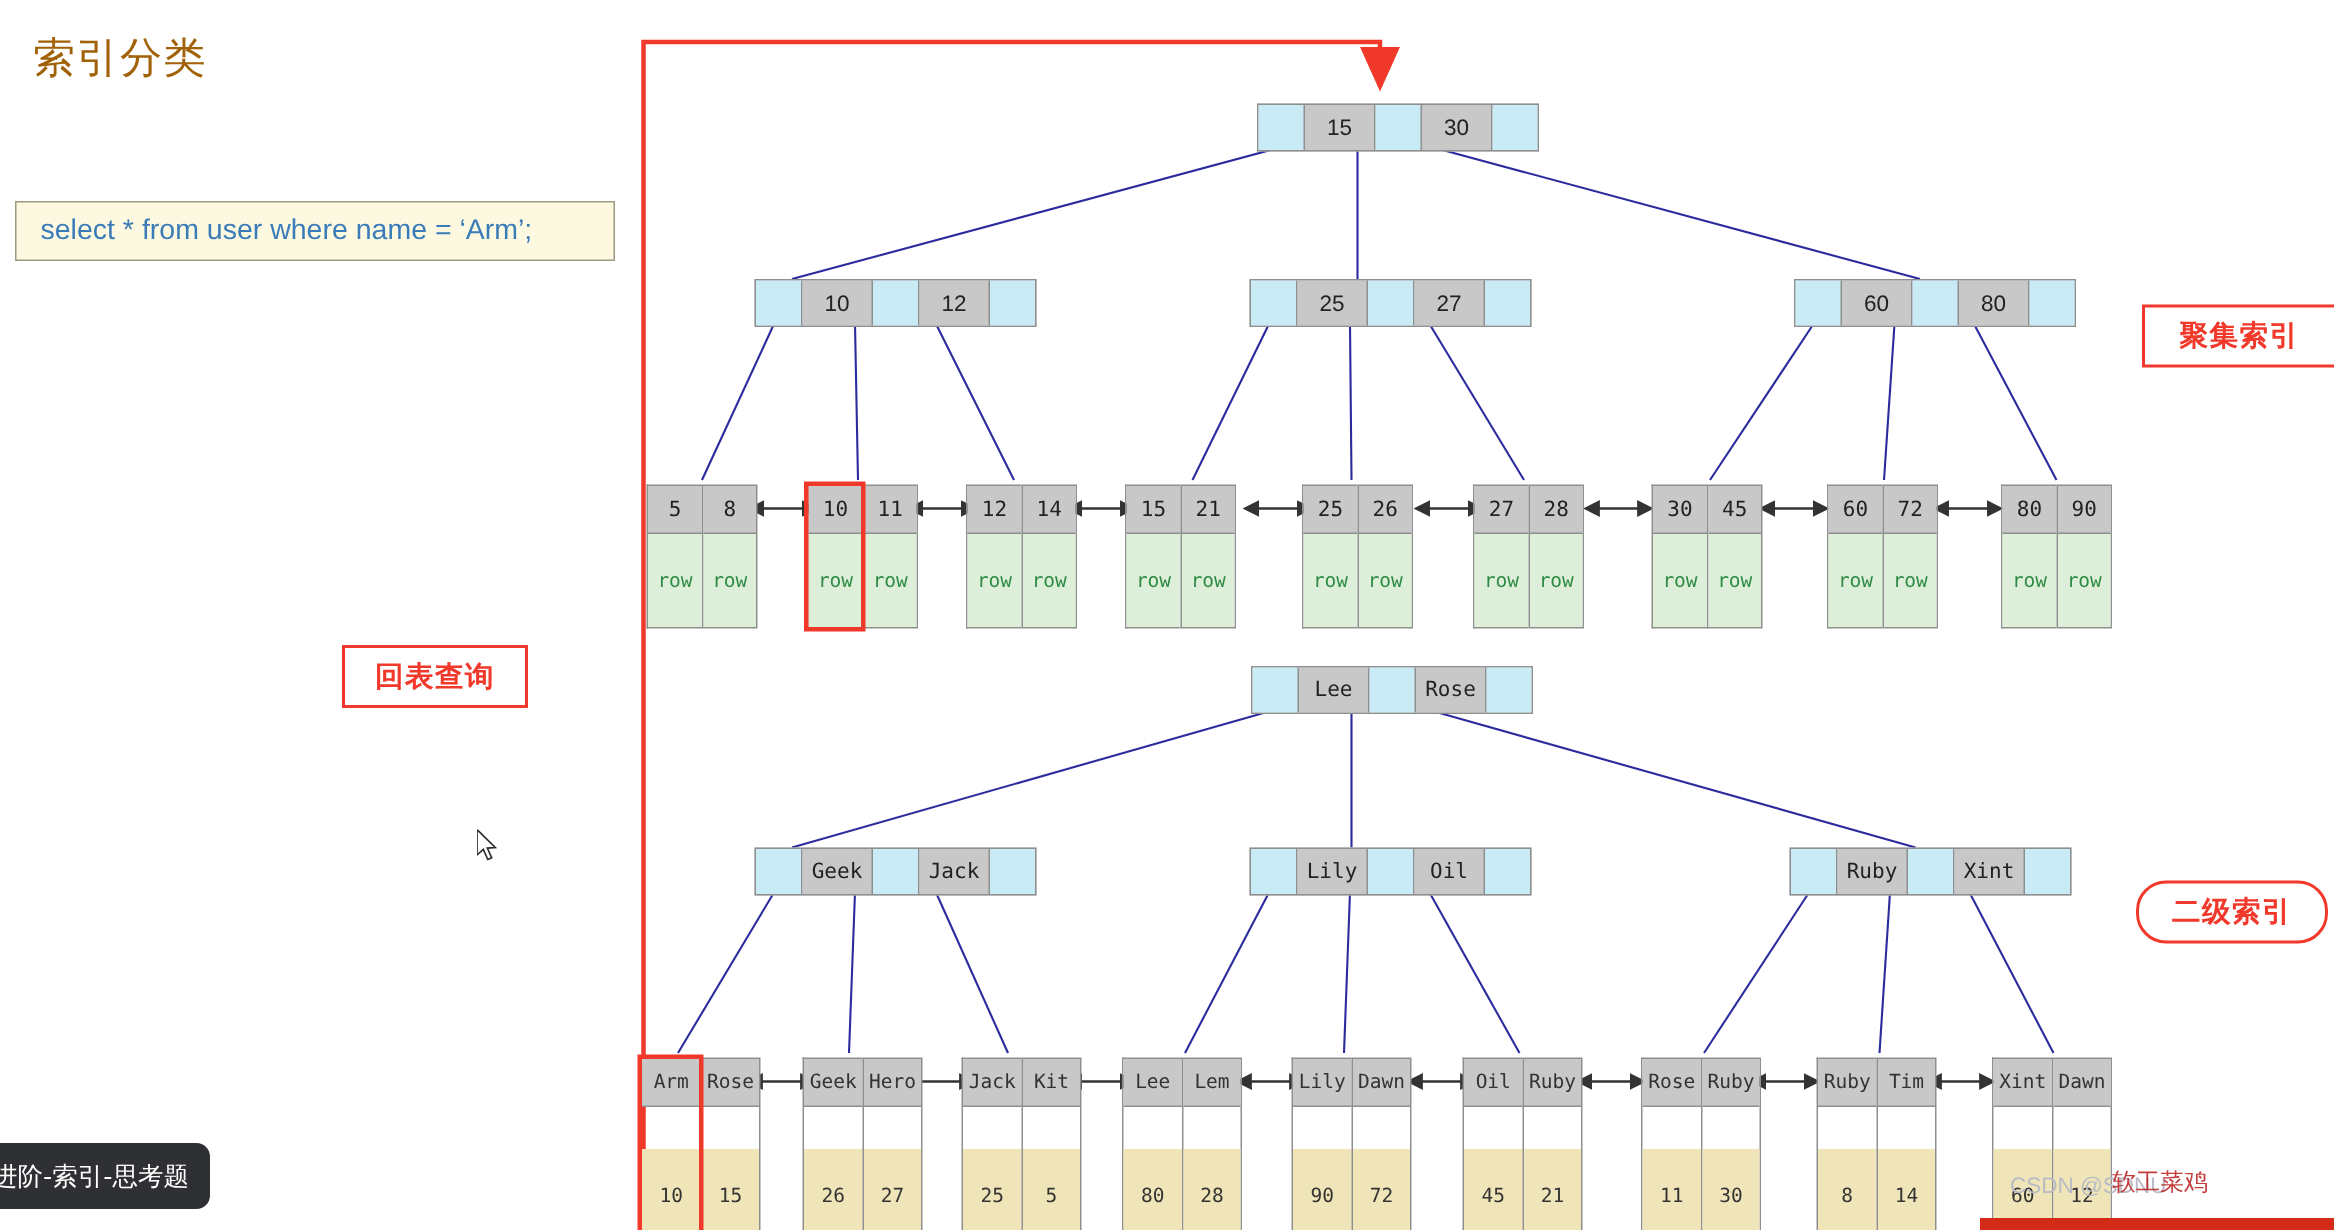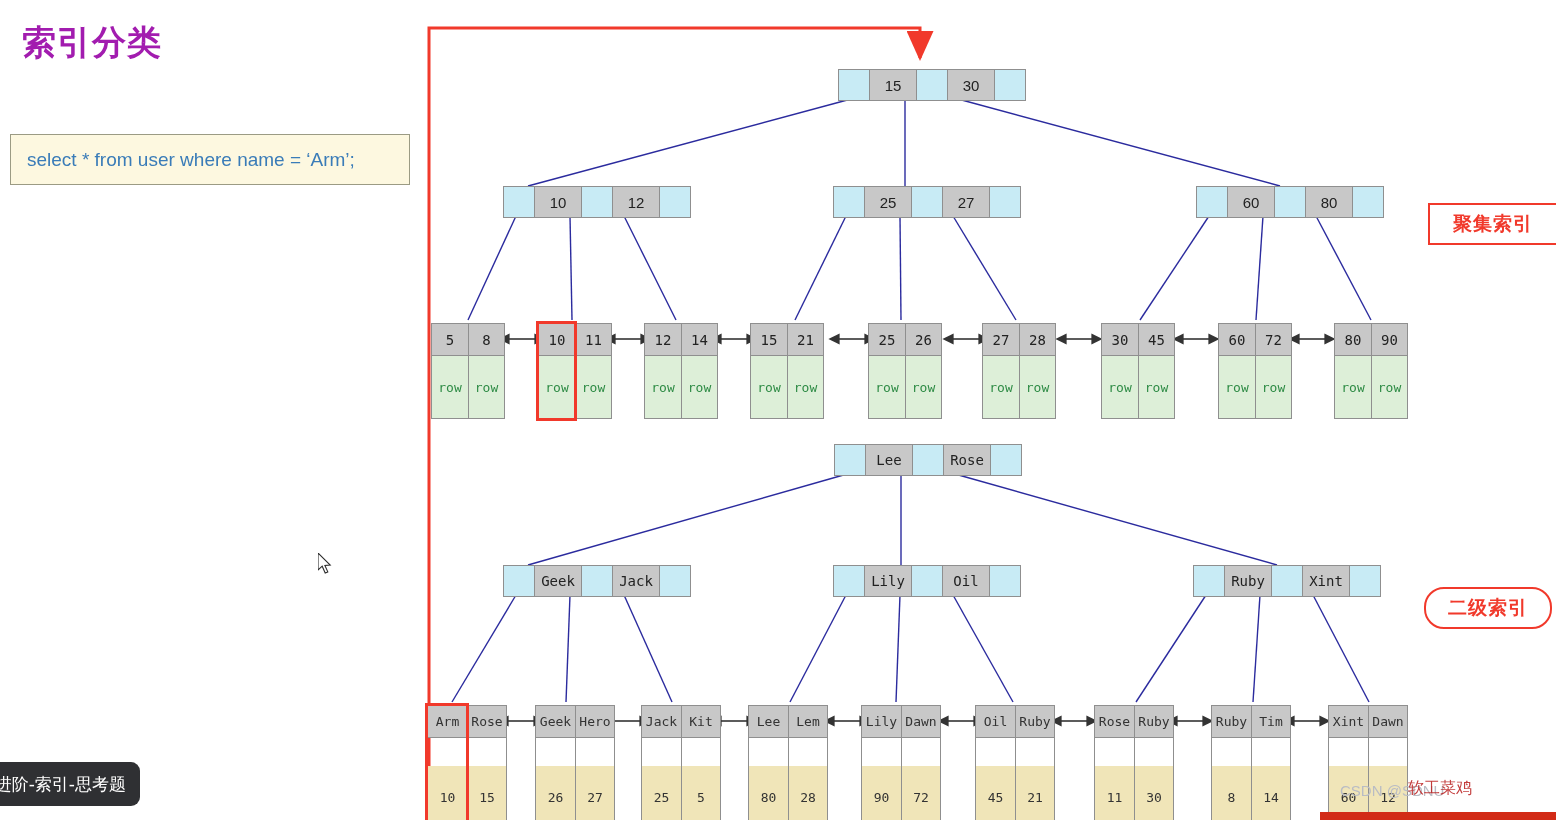--- a/index.html
+++ b/index.html
@@ -6,28 +6,28 @@
   body{
     width:1556px;height:820px;position:relative;overflow:hidden;
     background:#ffffff;
     font-family:"Liberation Sans","DejaVu Sans",sans-serif;
   }
   .stage{position:absolute;left:0;top:0;width:1556px;height:820px;}
 
   
   #page-title{
     position:absolute;left:22px;top:20px;
-    font-size:34px;font-weight:bold;color:#a21caf;
+    font-size:28px;font-weight:normal;color:#a16207;
     letter-spacing:1px;
     font-family:"DejaVu Sans","Liberation Sans",sans-serif;
   }
 
   
   #sql-box{
-    position:absolute;left:10px;top:134px;width:400px;height:51px;
+    position:absolute;left:10px;top:134px;width:400px;height:40px;
     background:#fdf8e0;border:1px solid #9b9b84;
     display:flex;align-items:center;
     box-sizing:border-box;padding-left:16px;
   }
   #sql-text{font-size:19px;color:#3a7cb8;white-space:nowrap;}
 
   
   .anno{
     position:absolute;border:2px solid #f1392b;background:#ffffff;
     color:#f1392b;font-size:19px;font-weight:bold;
@@ -118,20 +118,21 @@
 <div class="stage">
 
   <div id="page-title">索引分类</div>
 
   <div id="sql-box">
     <span id="sql-text">select * from user where name = ‘Arm’;</span>
   </div>
 
   <div class="anno" id="anno-clustered">聚集索引</div>
   <div class="anno" id="anno-secondary">二级索引</div>
+  <div class="anno" id="anno-backtable">回表查询</div>
 
   <svg id="edges" viewBox="0 0 1556 820">
     <defs>
       <marker id="arrL" markerWidth="7" markerHeight="7" refX="6" refY="3.5" orient="auto">
         <polygon points="7,0 7,7 0,3.5" fill="#333"></polygon>
       </marker>
       <marker id="arrR" markerWidth="7" markerHeight="7" refX="1" refY="3.5" orient="auto">
         <polygon points="0,0 0,7 7,3.5" fill="#333"></polygon>
       </marker>
       <marker id="redArrow" markerWidth="10" markerHeight="9" refX="9" refY="4.5" orient="auto">

